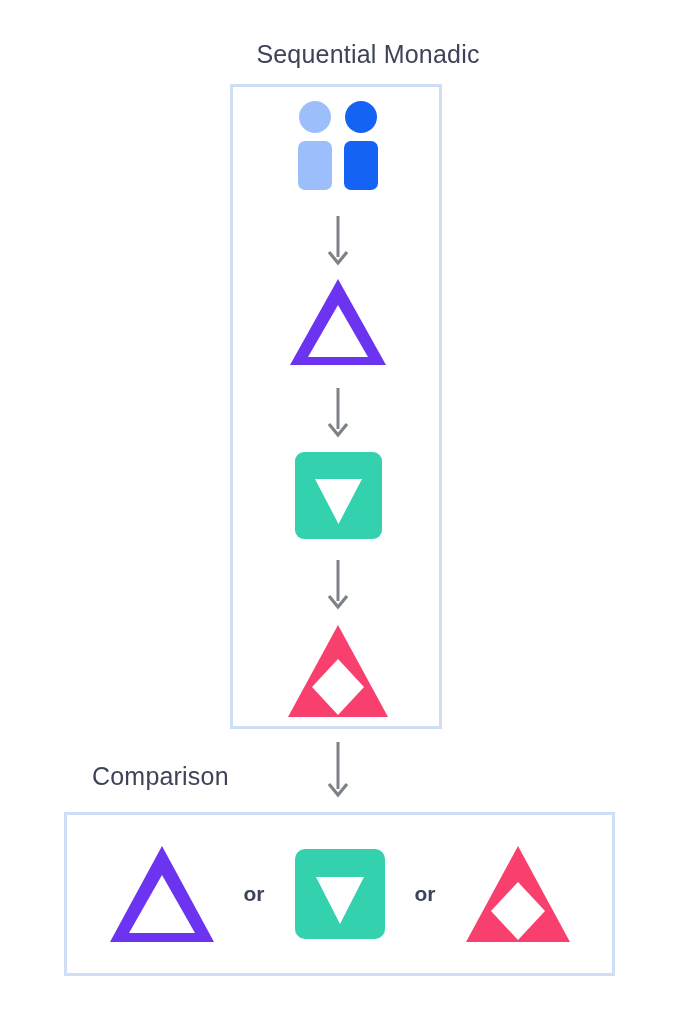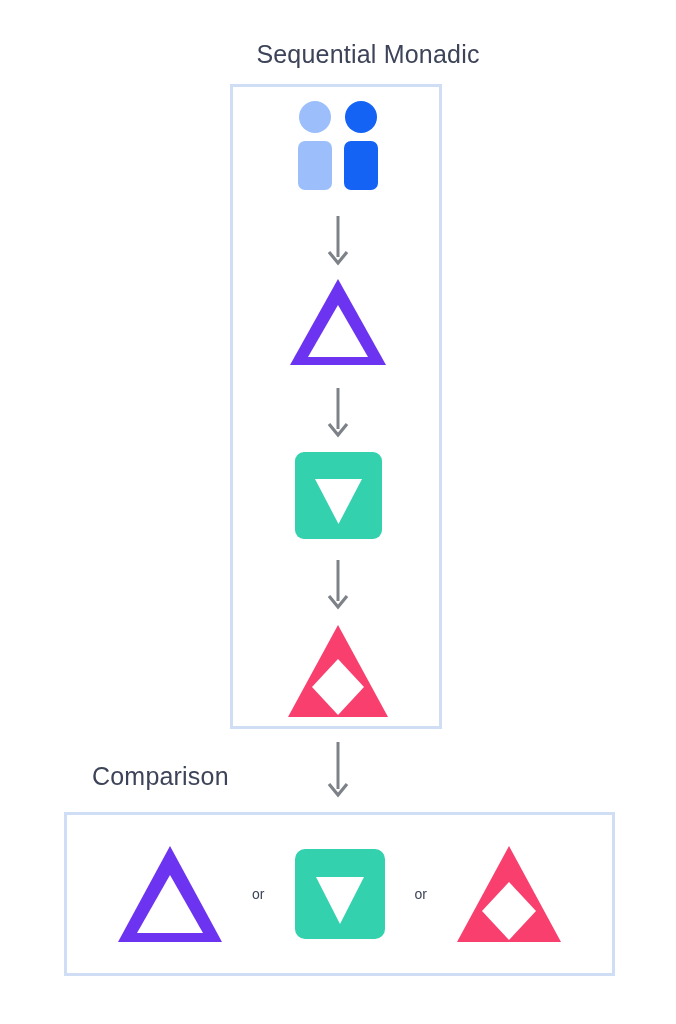--- a/index.html
+++ b/index.html
@@ -129,22 +129,22 @@
     justify-content: center;
     box-sizing: border-box;
   }
   .cmp-item {
     display: flex;
     align-items: center;
     justify-content: center;
   }
   .or-label {
     color: #3d4358;
-    font-size: 14px;
-    font-weight: 400;
+    font-size: 21px;
+    font-weight: 700;
     padding: 0 30px;
     white-space: nowrap;
   }
 </style>
 </head>
 <body>
 
 <div class="stage">
 
   <div class="section-title" id="title-sequential">Sequential Monadic</div>

